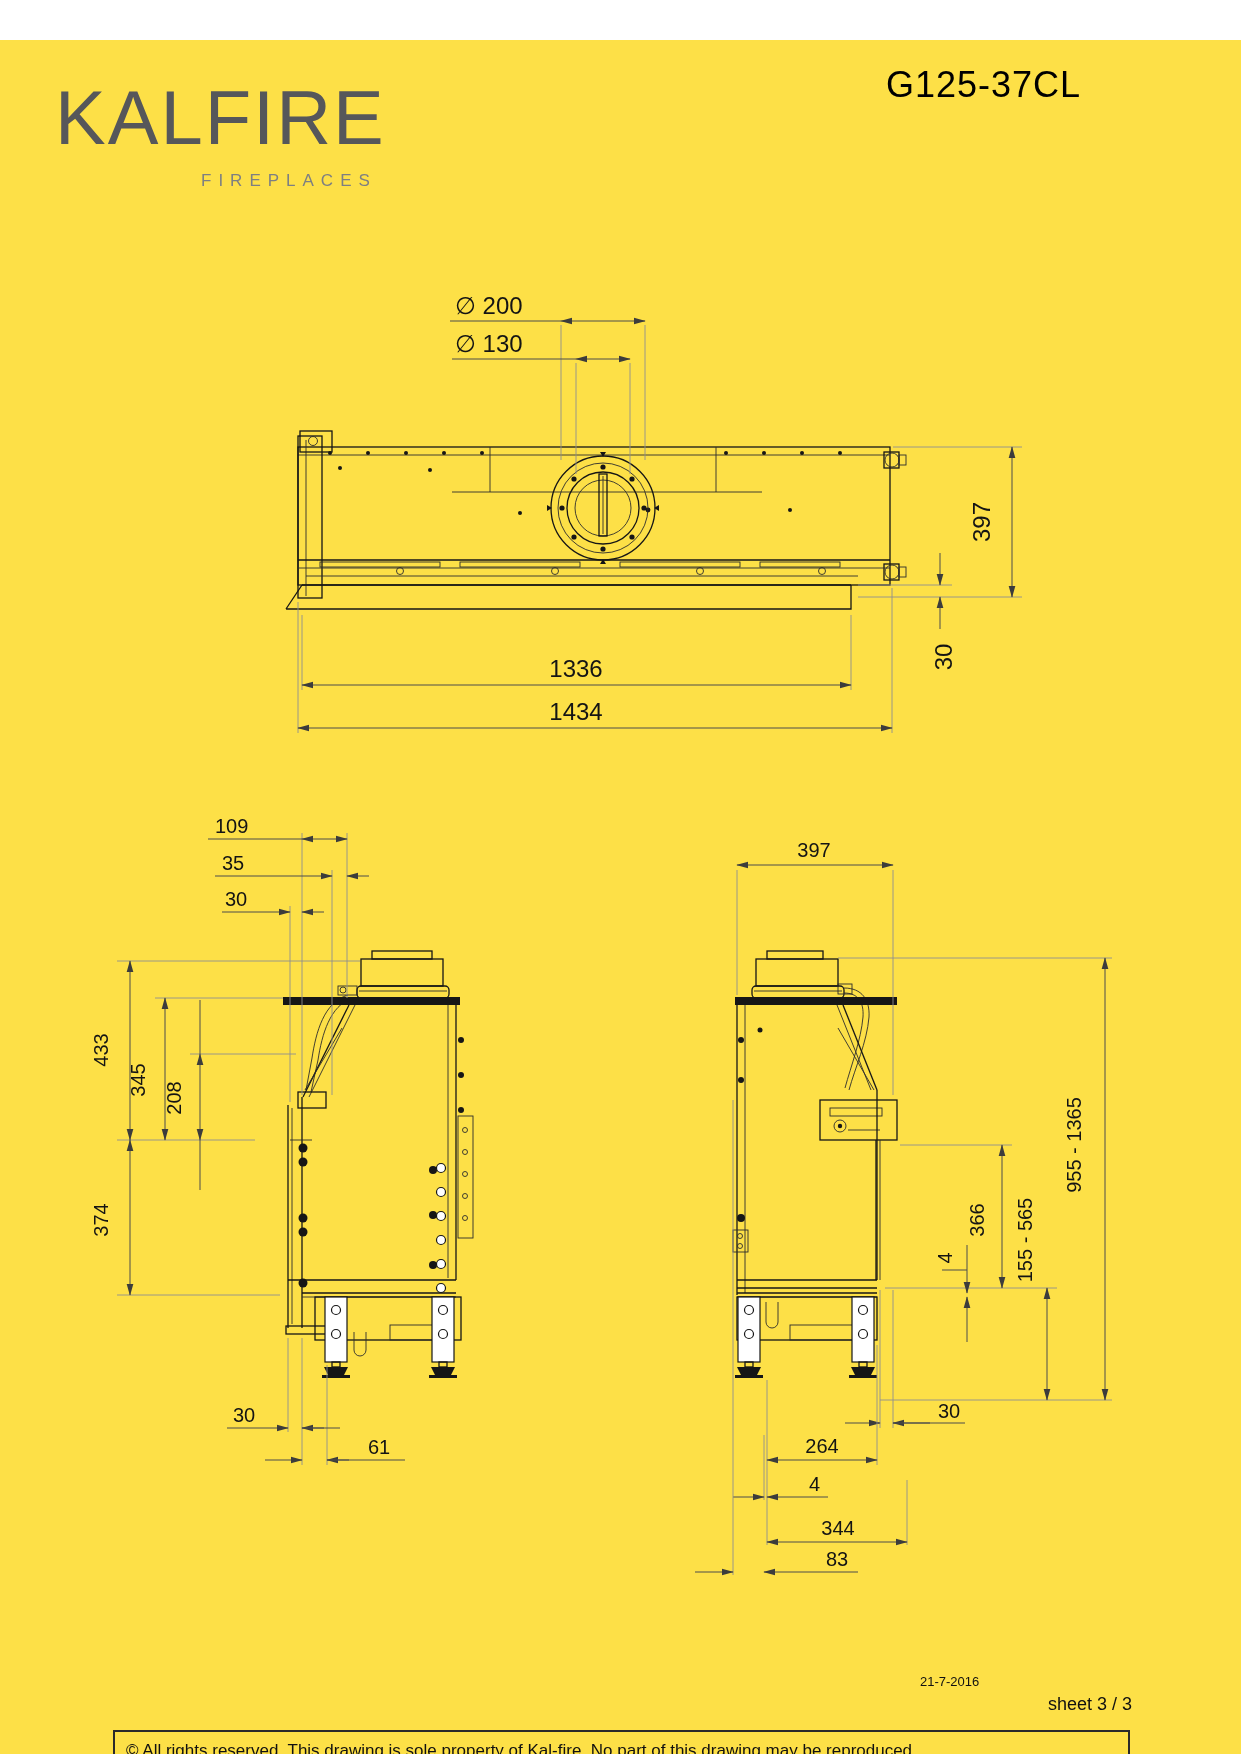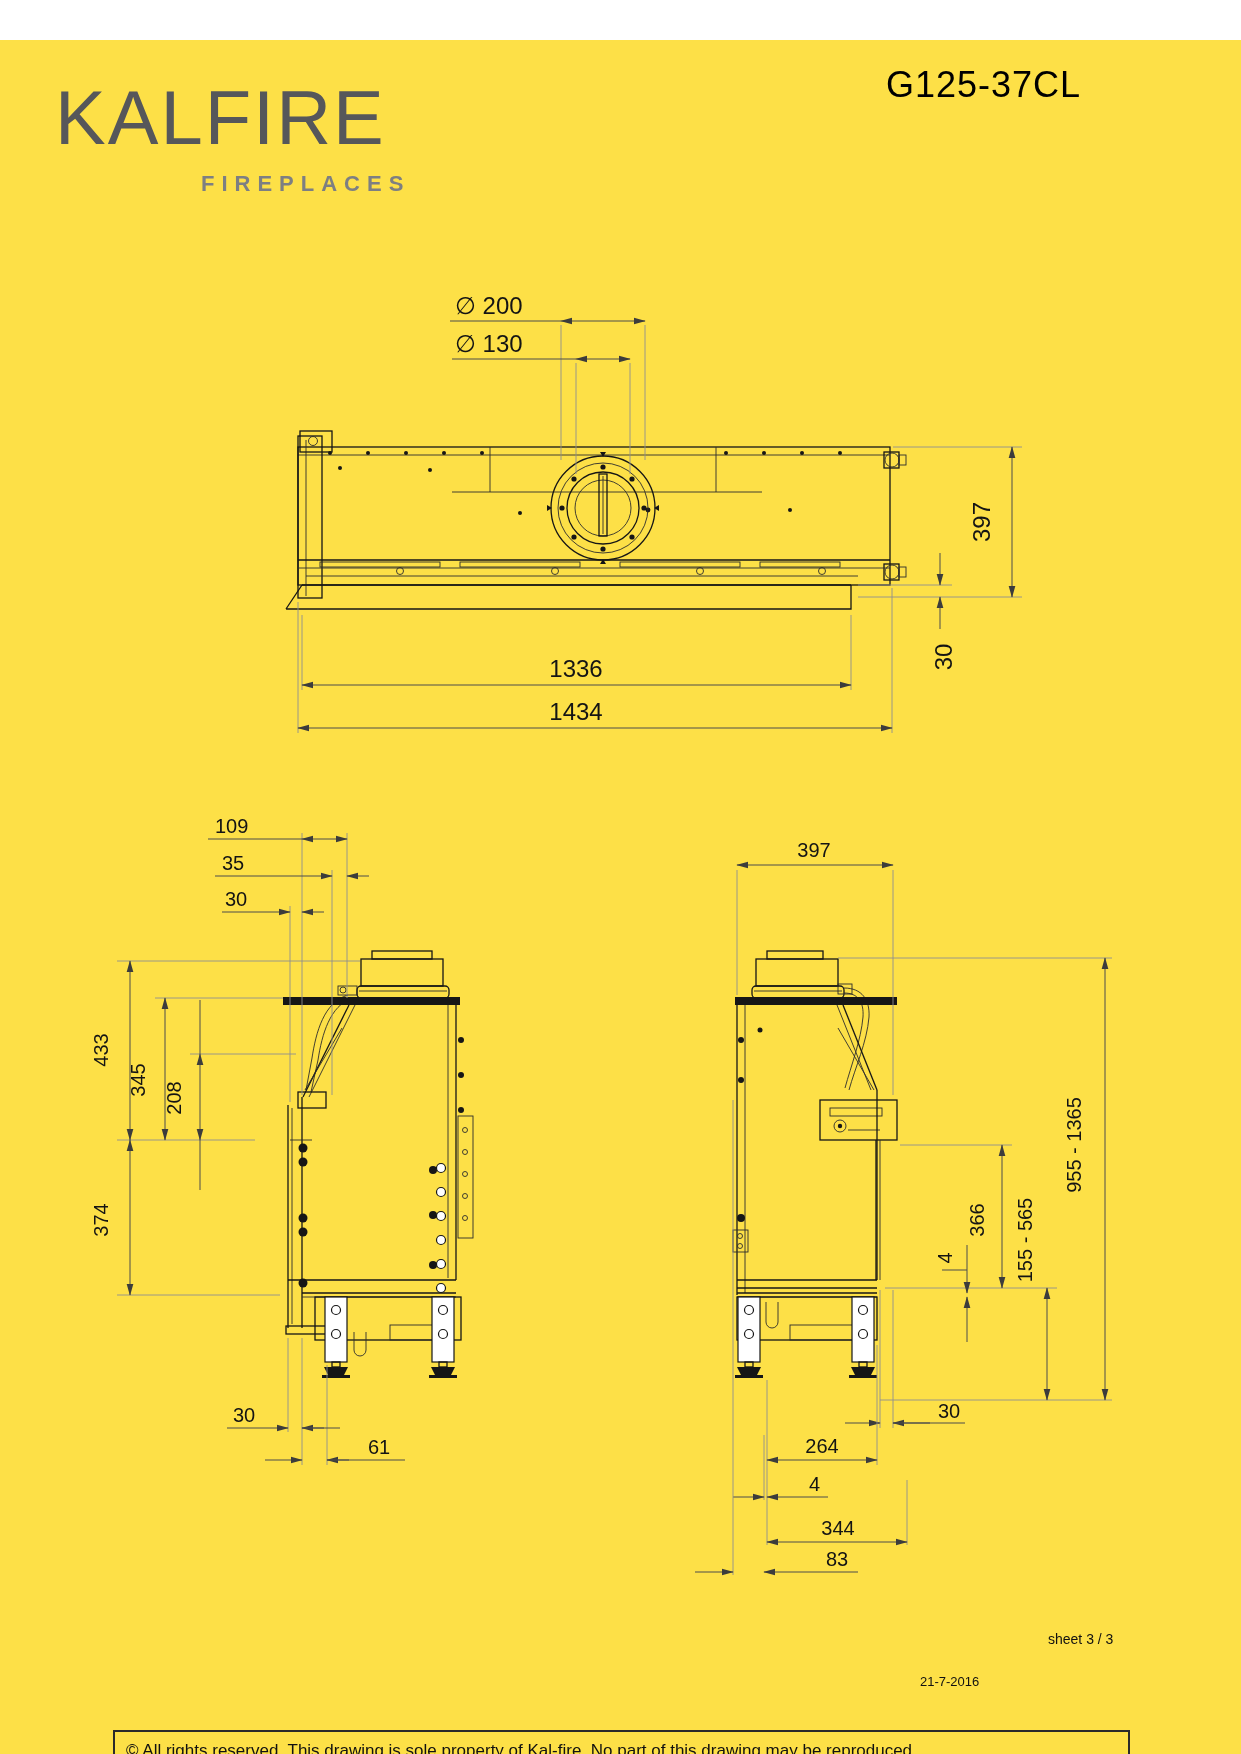--- a/index.html
+++ b/index.html
@@ -1,23 +1,23 @@
 <!DOCTYPE html>
 <html><head>
 <meta charset="utf-8">
 <style>
   html,body{margin:0;padding:0;background:#fff;}
   body{font-family:"Liberation Sans","DejaVu Sans",sans-serif;}
   .sheet{position:relative;width:1241px;height:1754px;background:#fde047;overflow:hidden;margin-top:40px;}
   .brand{position:absolute;left:55px;top:40px;font-size:76px;font-weight:200;letter-spacing:2px;color:#56575a;line-height:1;}
-  .brand-sub{position:absolute;left:201px;top:131px;font-size:22px;font-weight:700;letter-spacing:7px;color:#7d7f82;}
+  .brand-sub{position:absolute;left:201px;top:131px;font-size:17px;font-weight:400;letter-spacing:7px;color:#7d7f82;}
   .model{position:absolute;right:160px;top:24px;font-size:36px;color:#000;letter-spacing:1px;}
   .footer-note{position:absolute;left:115px;top:1632px;font-size:19px;color:#111;}
   .footer-date{position:absolute;left:920px;top:1634px;font-size:13px;color:#111;}
-  .footer-sheet{position:absolute;left:1048px;top:1591px;font-size:14px;color:#111;}
+  .footer-sheet{position:absolute;left:1048px;top:1654px;font-size:18px;color:#111;}
   .copy-box{position:absolute;left:113px;top:1690px;width:991px;height:40px;border:2px solid #2a2a2a;padding:9px 11px;font-size:17px;color:#111;line-height:20px;}
   svg text{font-family:"Liberation Sans","DejaVu Sans",sans-serif;}
   .obj{stroke:#161616;stroke-width:1.3;fill:none;}
   .objthin{stroke:#2c2c2c;stroke-width:0.9;fill:none;}
   .dim{stroke:#4c4c4c;stroke-width:1;fill:none;}
   .ext{stroke:#8f8f8f;stroke-width:0.9;fill:none;}
   .dt{font-size:20px;fill:#141414;font-weight:300;}
   .dt2{font-size:24px;fill:#141414;font-weight:300;}
   .fillb{fill:#161616;stroke:none;}
   .wc{fill:#fff;stroke:#161616;stroke-width:1.2;}

